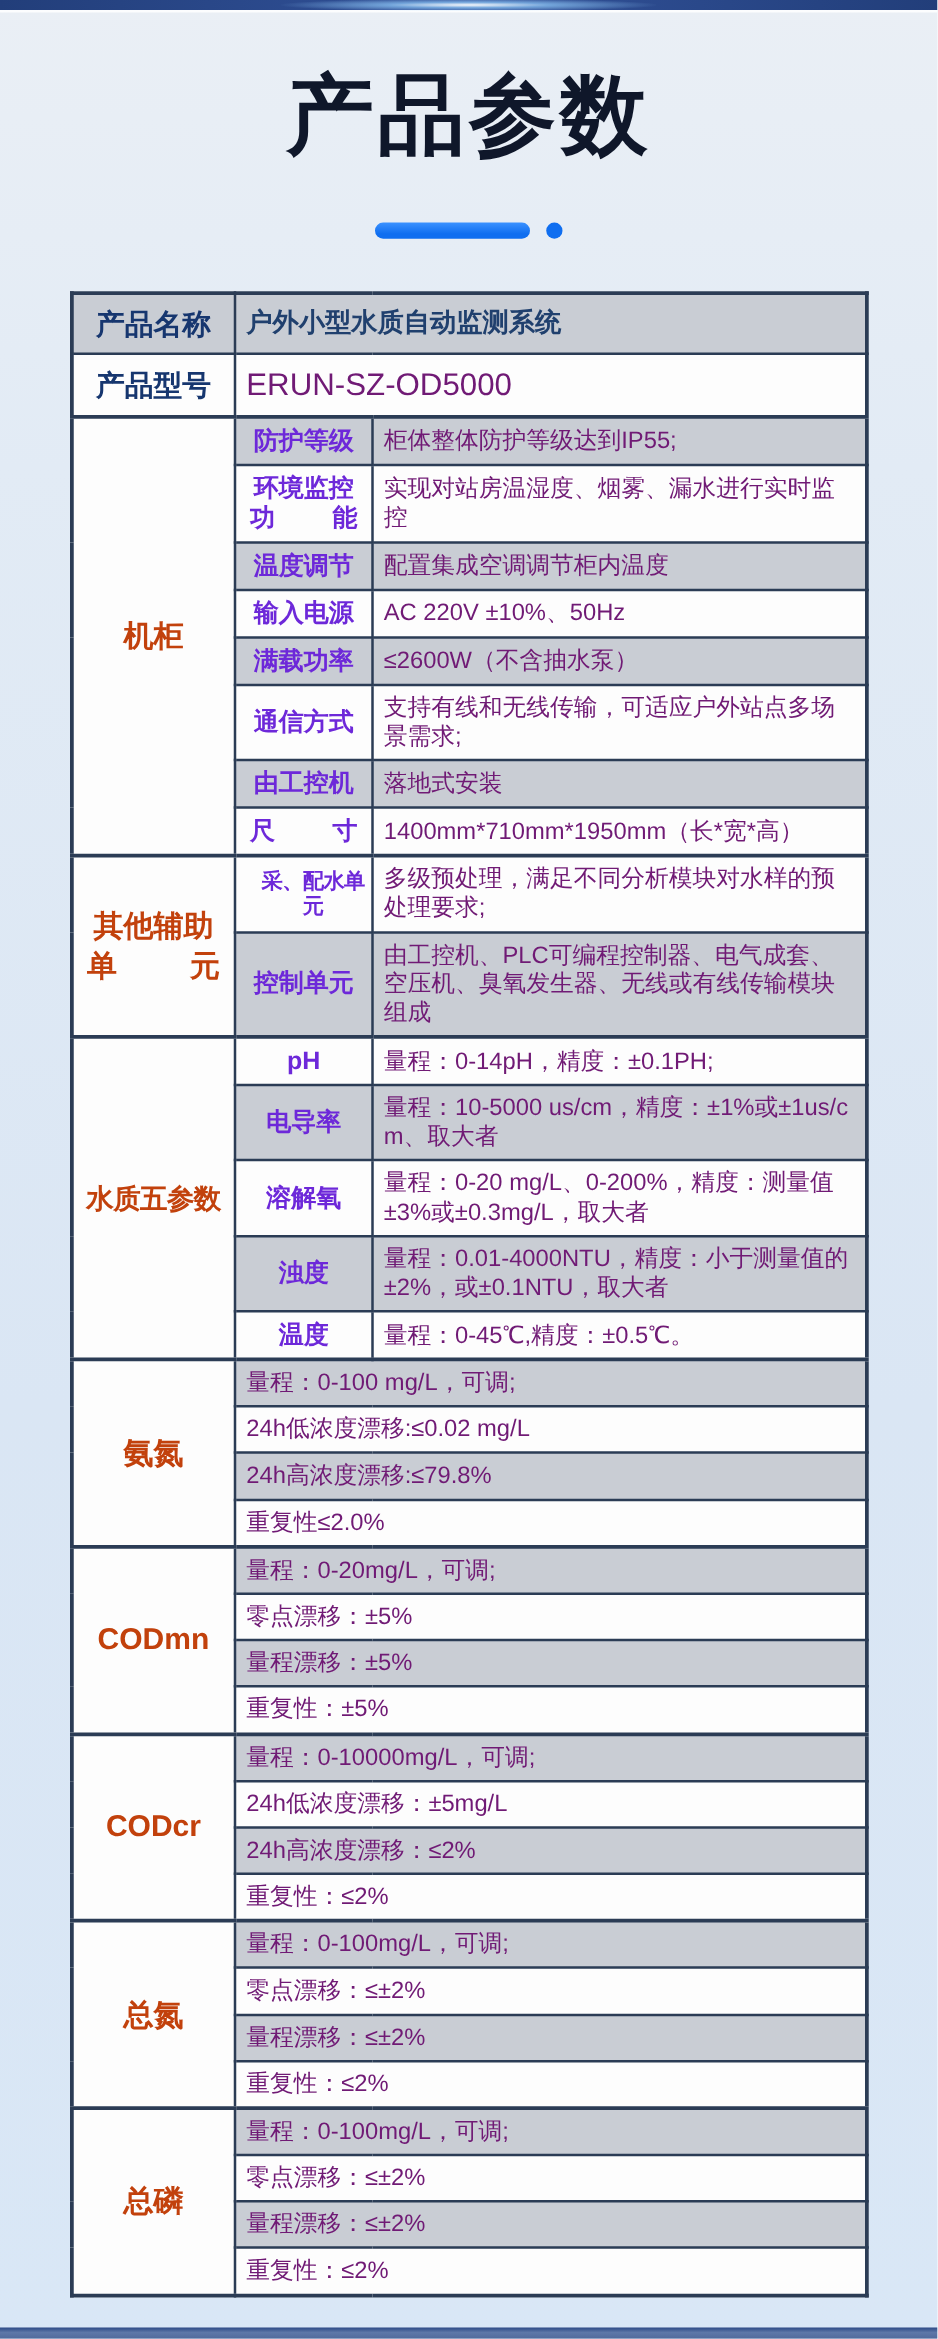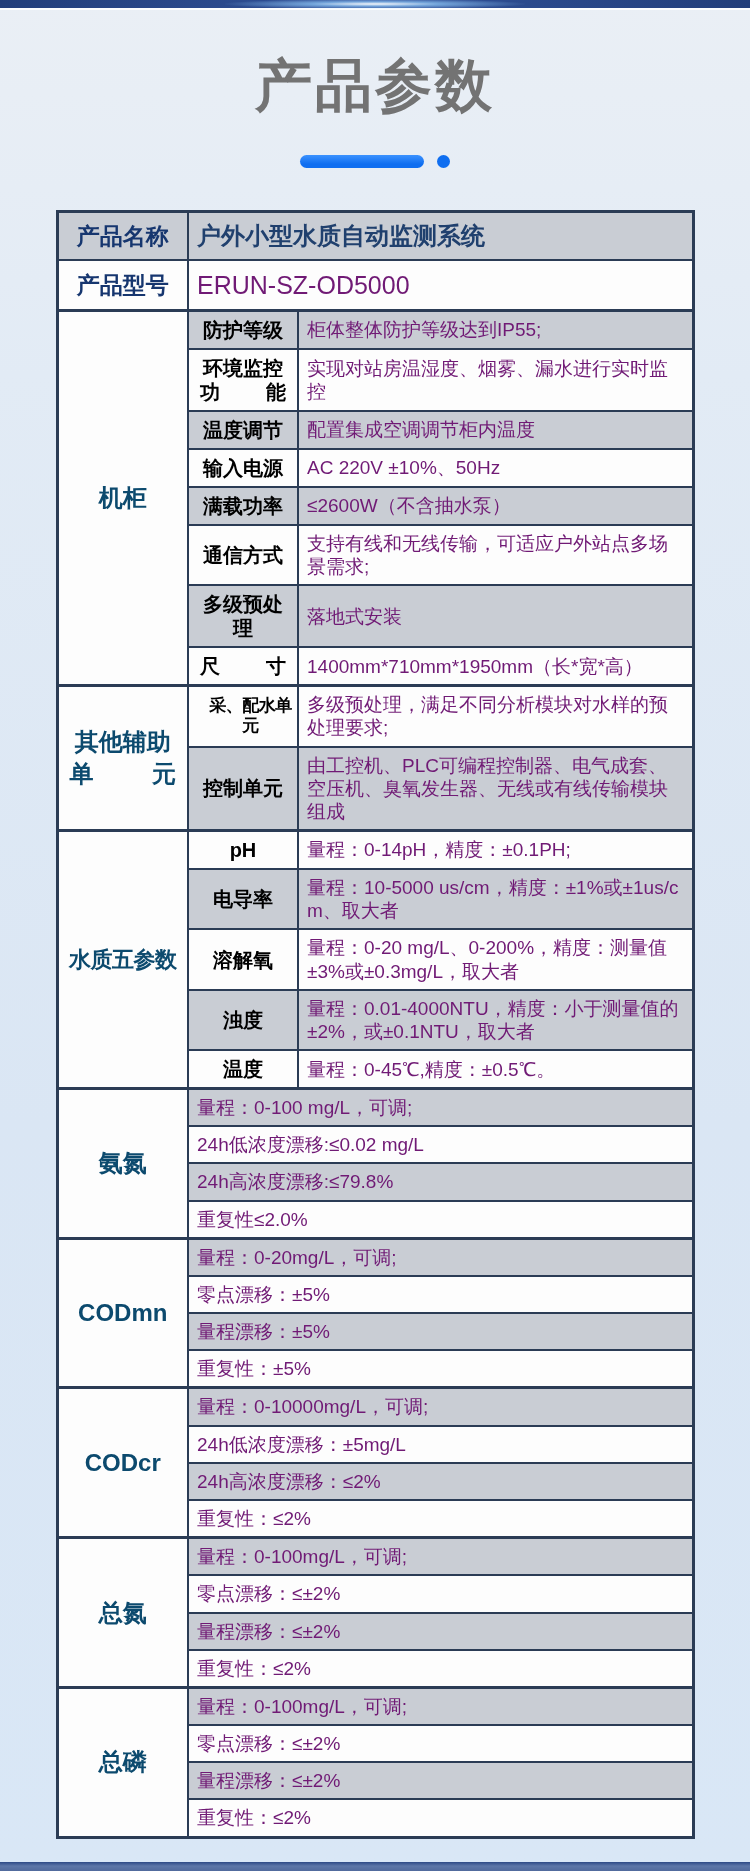--- a/index.html
+++ b/index.html
@@ -15,47 +15,47 @@
     background: linear-gradient(90deg, #223e7a 0%, #2d4c90 35%, #39589f 50%, #2d4c90 65%, #223e7a 100%);
     box-shadow: 0 2px 0 rgba(255,255,255,0.85);
   }
   .flare {
     position: absolute; left: 50%; top: -1px; transform: translateX(-50%);
     width: 300px; height: 10px;
     background: radial-gradient(ellipse at center, rgba(255,255,255,0.95) 0%, rgba(150,210,255,0.65) 30%, rgba(150,210,255,0) 72%);
   }
   .page-title {
     margin-top: 46px; text-align: center;
-    font-size: 57px; line-height: 1.1; font-weight: 700;
-    color: #737373; letter-spacing: 3px;
+    font-size: 70px; line-height: 1.1; font-weight: 700;
+    color: #0f172a; letter-spacing: 3px;
   }
   .accent { display: flex; justify-content: center; align-items: center; gap: 13px; margin-top: 23px; }
   .accent-bar { width: 124px; height: 13px; border-radius: 7px;
     background: linear-gradient(180deg, #3b92ff 0%, #0f6ef0 70%); }
   .accent-dot { width: 13px; height: 13px; border-radius: 50%; background: #0f6ef0; }
 
   table.spec {
     border-collapse: collapse; table-layout: fixed;
     width: 636px; margin: 42px auto 0;
     background: #fdfdfd; border: 3px solid #2b3c55;
   }
   col.c1 { width: 131px; } col.c2 { width: 110px; } col.c3 { width: 395px; }
   th, td { border: 2px solid #2b3c55; padding: 6px 8px; vertical-align: middle; }
   tr.gray > th.head, tr.gray > th.sub, tr.gray > td { background: #c9cdd4; }
   tr.white > th.head, tr.white > th.sub, tr.white > td { background: #fdfdfd; }
   tr.sec-top > th, tr.sec-top > td { border-top: 3px solid #2b3c55; }
-  th.sect { background: #fdfdfd; font-size: 24px; font-weight: 700; color: #0c4a6e; text-align: center; }
+  th.sect { background: #fdfdfd; font-size: 24px; font-weight: 700; color: #c2410c; text-align: center; }
   th.sect.fit { font-size: 22px; letter-spacing: -0.5px; }
   th.head { font-size: 23px; font-weight: 700; color: #16366f; text-align: center; }
-  th.sub  { font-size: 20px; font-weight: 600; color: #000000; text-align: center; line-height: 1.2; }
+  th.sub  { font-size: 20px; font-weight: 600; color: #6d28d9; text-align: center; line-height: 1.2; }
   th.sub.tight { font-size: 17px; letter-spacing: -0.5px; padding-left: 17px; padding-right: 2px; }
   .justify { text-align: justify; text-align-last: justify; padding-left: 11px; padding-right: 11px; }
   td.val { font-size: 19px; font-weight: 500; color: #701a75; line-height: 1.22;
     text-align: left; word-break: break-all; }
-  td.val.v-strong { font-size: 24px; font-weight: 600; color: #20406e; }
+  td.val.v-strong { font-size: 21px; font-weight: 600; color: #20406e; }
   td.val.model { font-size: 25px; font-weight: 500; word-break: normal; }
   tr.h49 { height: 49px; padding-left: 28px; } tr.h50 { height: 50px; }
 
   .footbar {
     position: absolute; left: 0; bottom: 0; width: 750px; height: 9px;
     background: linear-gradient(180deg, #2d4a86 0%, #5d77a8 45%, #516a9c 100%);
   }
 </style>
 </head>
 <body>
@@ -106,21 +106,21 @@
     </tr>
     <tr class="gray">
       <th class="sub">满载功率</th>
       <td class="val">≤2600W（不含抽水泵）</td>
     </tr>
     <tr class="white">
       <th class="sub">通信方式</th>
       <td class="val">支持有线和无线传输，可适应户外站点多场景需求;</td>
     </tr>
     <tr class="gray">
-      <th class="sub">多级预处理</th>
+      <th class="sub">由工控机</th>
       <td class="val">落地式安装</td>
     </tr>
     <tr class="white">
       <th class="sub justify">尺寸</th>
       <td class="val">1400mm*710mm*1950mm（长*宽*高）</td>
     </tr>
 
     <tr class="white sec-top">
       <th class="sect justify" rowspan="2">其他辅助单元</th>
       <th class="sub tight">采、配水单元</th>

